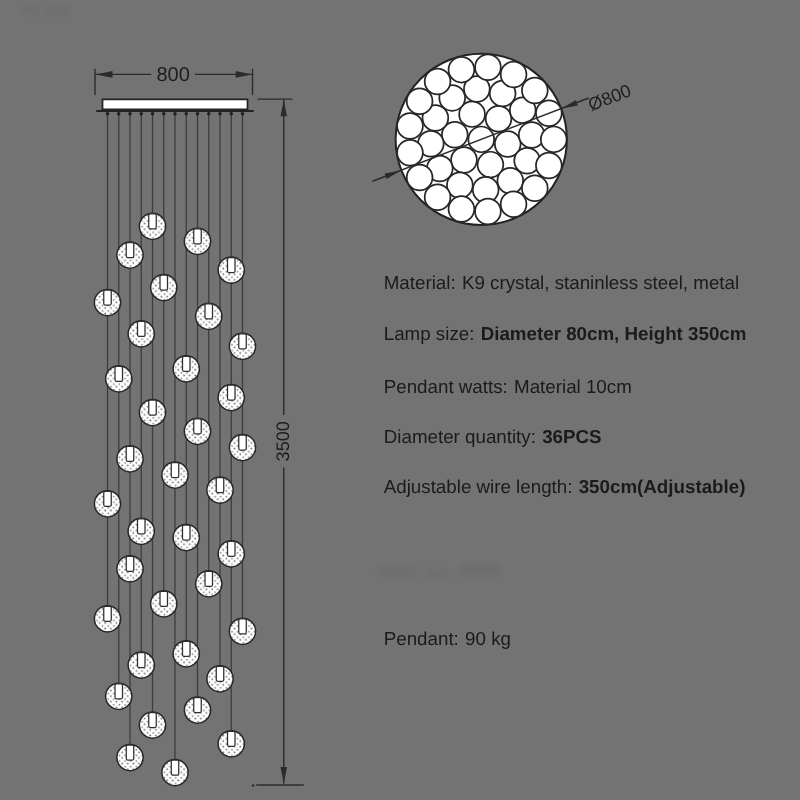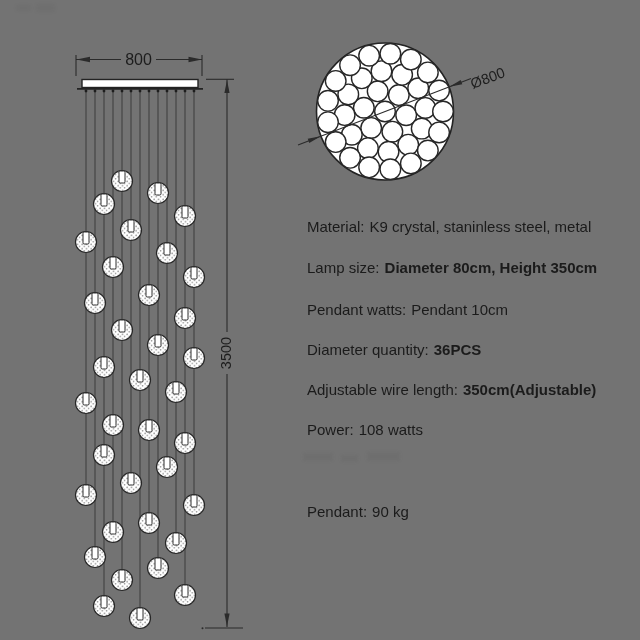--- a/index.html
+++ b/index.html
@@ -295,30 +295,27 @@
   </svg>
 
   <div class="specs">
     <div class="spec-line" style="top:218px">
       <span class="spec-label">Material:</span><span class="spec-value">K9 crystal, staninless steel, metal</span>
     </div>
     <div class="spec-line" style="top:259px">
       <span class="spec-label">Lamp size:</span><span class="spec-value bold">Diameter 80cm, Height 350cm</span>
     </div>
     <div class="spec-line" style="top:301px">
-      <span class="spec-label">Pendant watts:</span><span class="spec-value">Pendant 10cm</span>
+      <span class="spec-label">Pendant watts:</span><span class="spec-value">Material 10cm</span>
     </div>
     <div class="spec-line" style="top:341px">
       <span class="spec-label">Diameter quantity:</span><span class="spec-value bold">36PCS</span>
     </div>
     <div class="spec-line" style="top:381px">
       <span class="spec-label">Adjustable wire length:</span><span class="spec-value bold">350cm(Adjustable)</span>
-    </div>
-    <div class="spec-line" style="top:421px">
-      <span class="spec-label">Power:</span><span class="spec-value">108 watts</span>
     </div>
     <div class="spec-line" style="top:503px">
       <span class="spec-label">Pendant:</span><span class="spec-value">90 kg</span>
     </div>
   </div>
 
   <span class="smudge" style="left:303px;top:453px;width:30px;height:8px"></span>
   <span class="smudge" style="left:341px;top:455px;width:17px;height:7px"></span>
   <span class="smudge" style="left:367px;top:452px;width:33px;height:9px"></span>
   <span class="smudge lite" style="left:16px;top:5px;width:15px;height:6px"></span>

